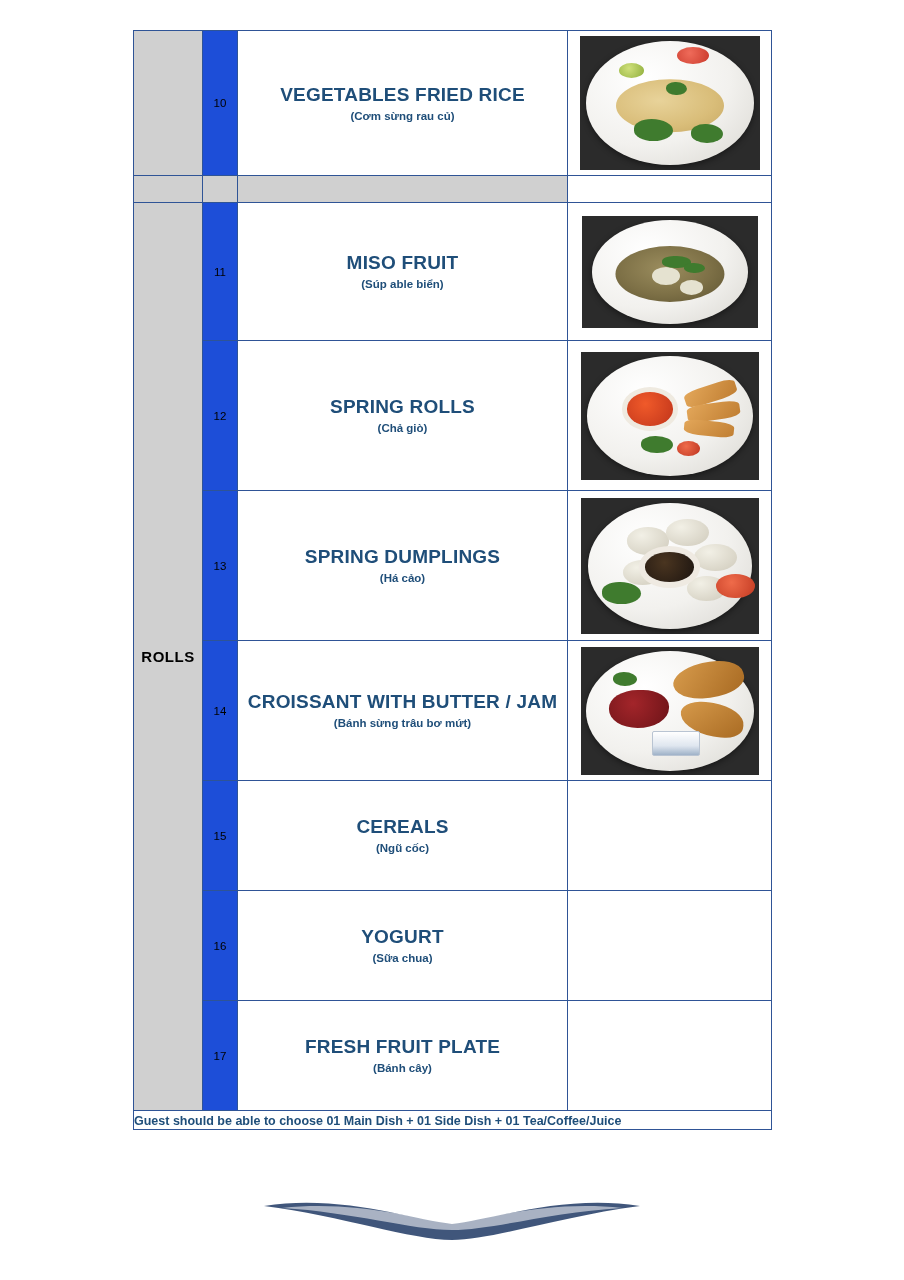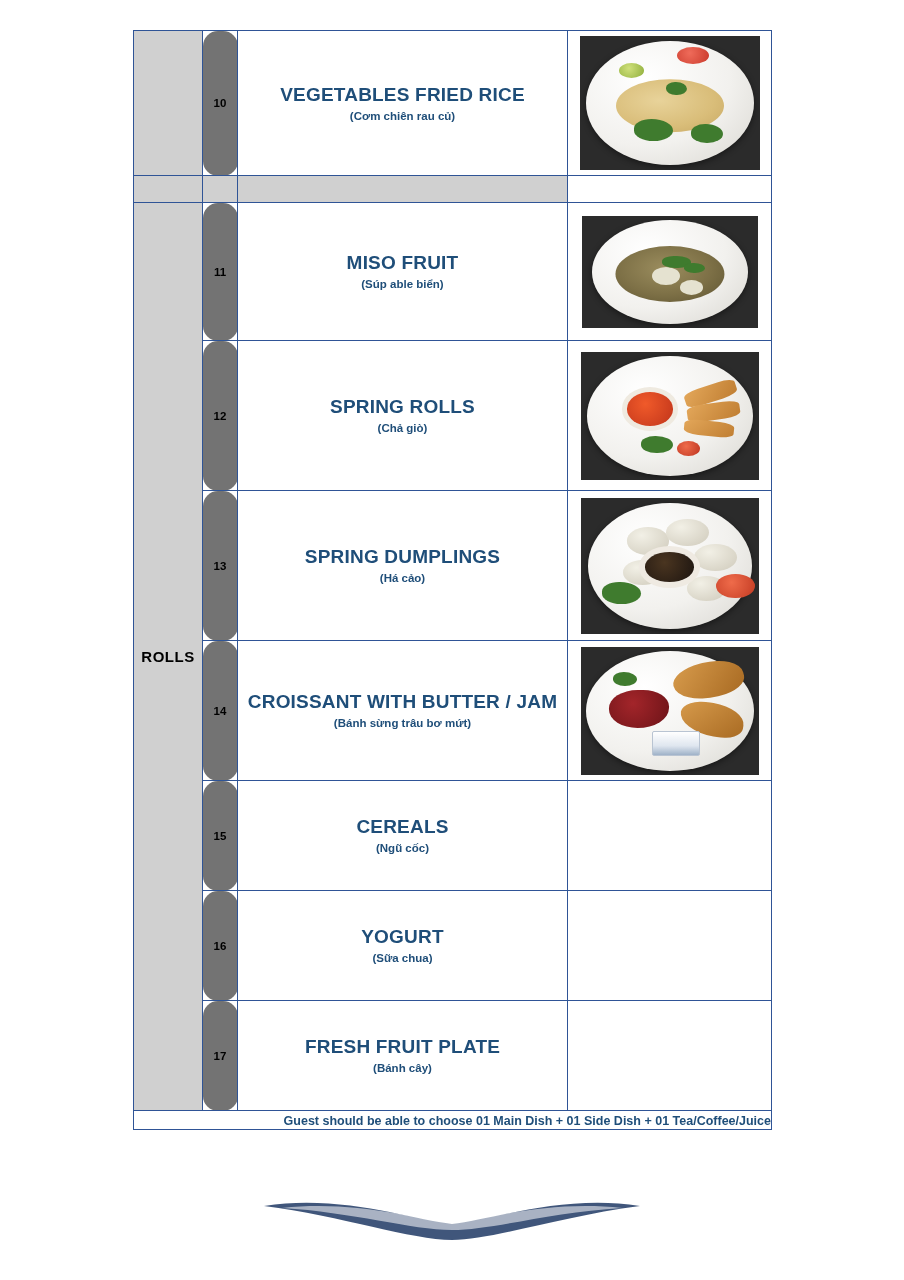--- a/index.html
+++ b/index.html
@@ -52,26 +52,25 @@
     font-size: 15px;
     color: #000000;
     letter-spacing: 0.5px;
   }
   td.cat-blank {
     background: #d0d0d0;
     border: 1px solid #2f5496;
   }
 
   td.num-cell {
-    background: #737373;
+    background: #1d4ed8;
     text-align: center;
-    font-weight: bold;
+    font-weight: normal;
     font-size: 11.5px;
     color: #000000;
-    border-radius: 15px;
   }
 
   td.name-cell {
     text-align: center;
     padding: 6px 8px;
     background: #ffffff;
   }
 
   .dish-en {
     font-weight: bold;
@@ -100,21 +99,21 @@
     border-left: 1px solid #2f5496;
     border-right: 1px solid #2f5496;
     border-top: 1px solid #2f5496;
     border-bottom: 1px solid #2f5496;
   }
   .spacer-row td.sp-white {
     background: #ffffff;
   }
 
   .footer-cell {
-    text-align: right;
+    text-align: left;
     padding: 10px 6px;
     background: #ffffff;
   }
   .footer-text {
     font-weight: bold;
     font-size: 12.5px;
     color: #1f4e79;
   }
 
   
@@ -248,21 +247,21 @@
       <col class="c-name">
       <col class="c-img">
     </colgroup>
     <tbody>
 
       <tr style="height:145px;">
         <td class="cat-blank"></td>
         <td class="num-cell">10</td>
         <td class="name-cell">
           <div class="dish-en">VEGETABLES FRIED RICE</div>
-          <div class="dish-vi">(Cơm chiên rau củ)</div>
+          <div class="dish-vi">(Cơm sừng rau củ)</div>
         </td>
         <td class="img-cell">
           <div class="photo" style="width:180px;height:134px;">
             <div class="plate" style="width:168px;height:124px;"></div>
             <div class="food fr-rice"></div>
             <div class="food fr-tomato"></div>
             <div class="food fr-lime"></div>
             <div class="garnish" style="left:30%;top:62%;width:22%;height:16%;"></div>
             <div class="garnish" style="left:62%;top:66%;width:18%;height:14%;"></div>
             <div class="garnish" style="left:48%;top:34%;width:12%;height:10%;"></div>

